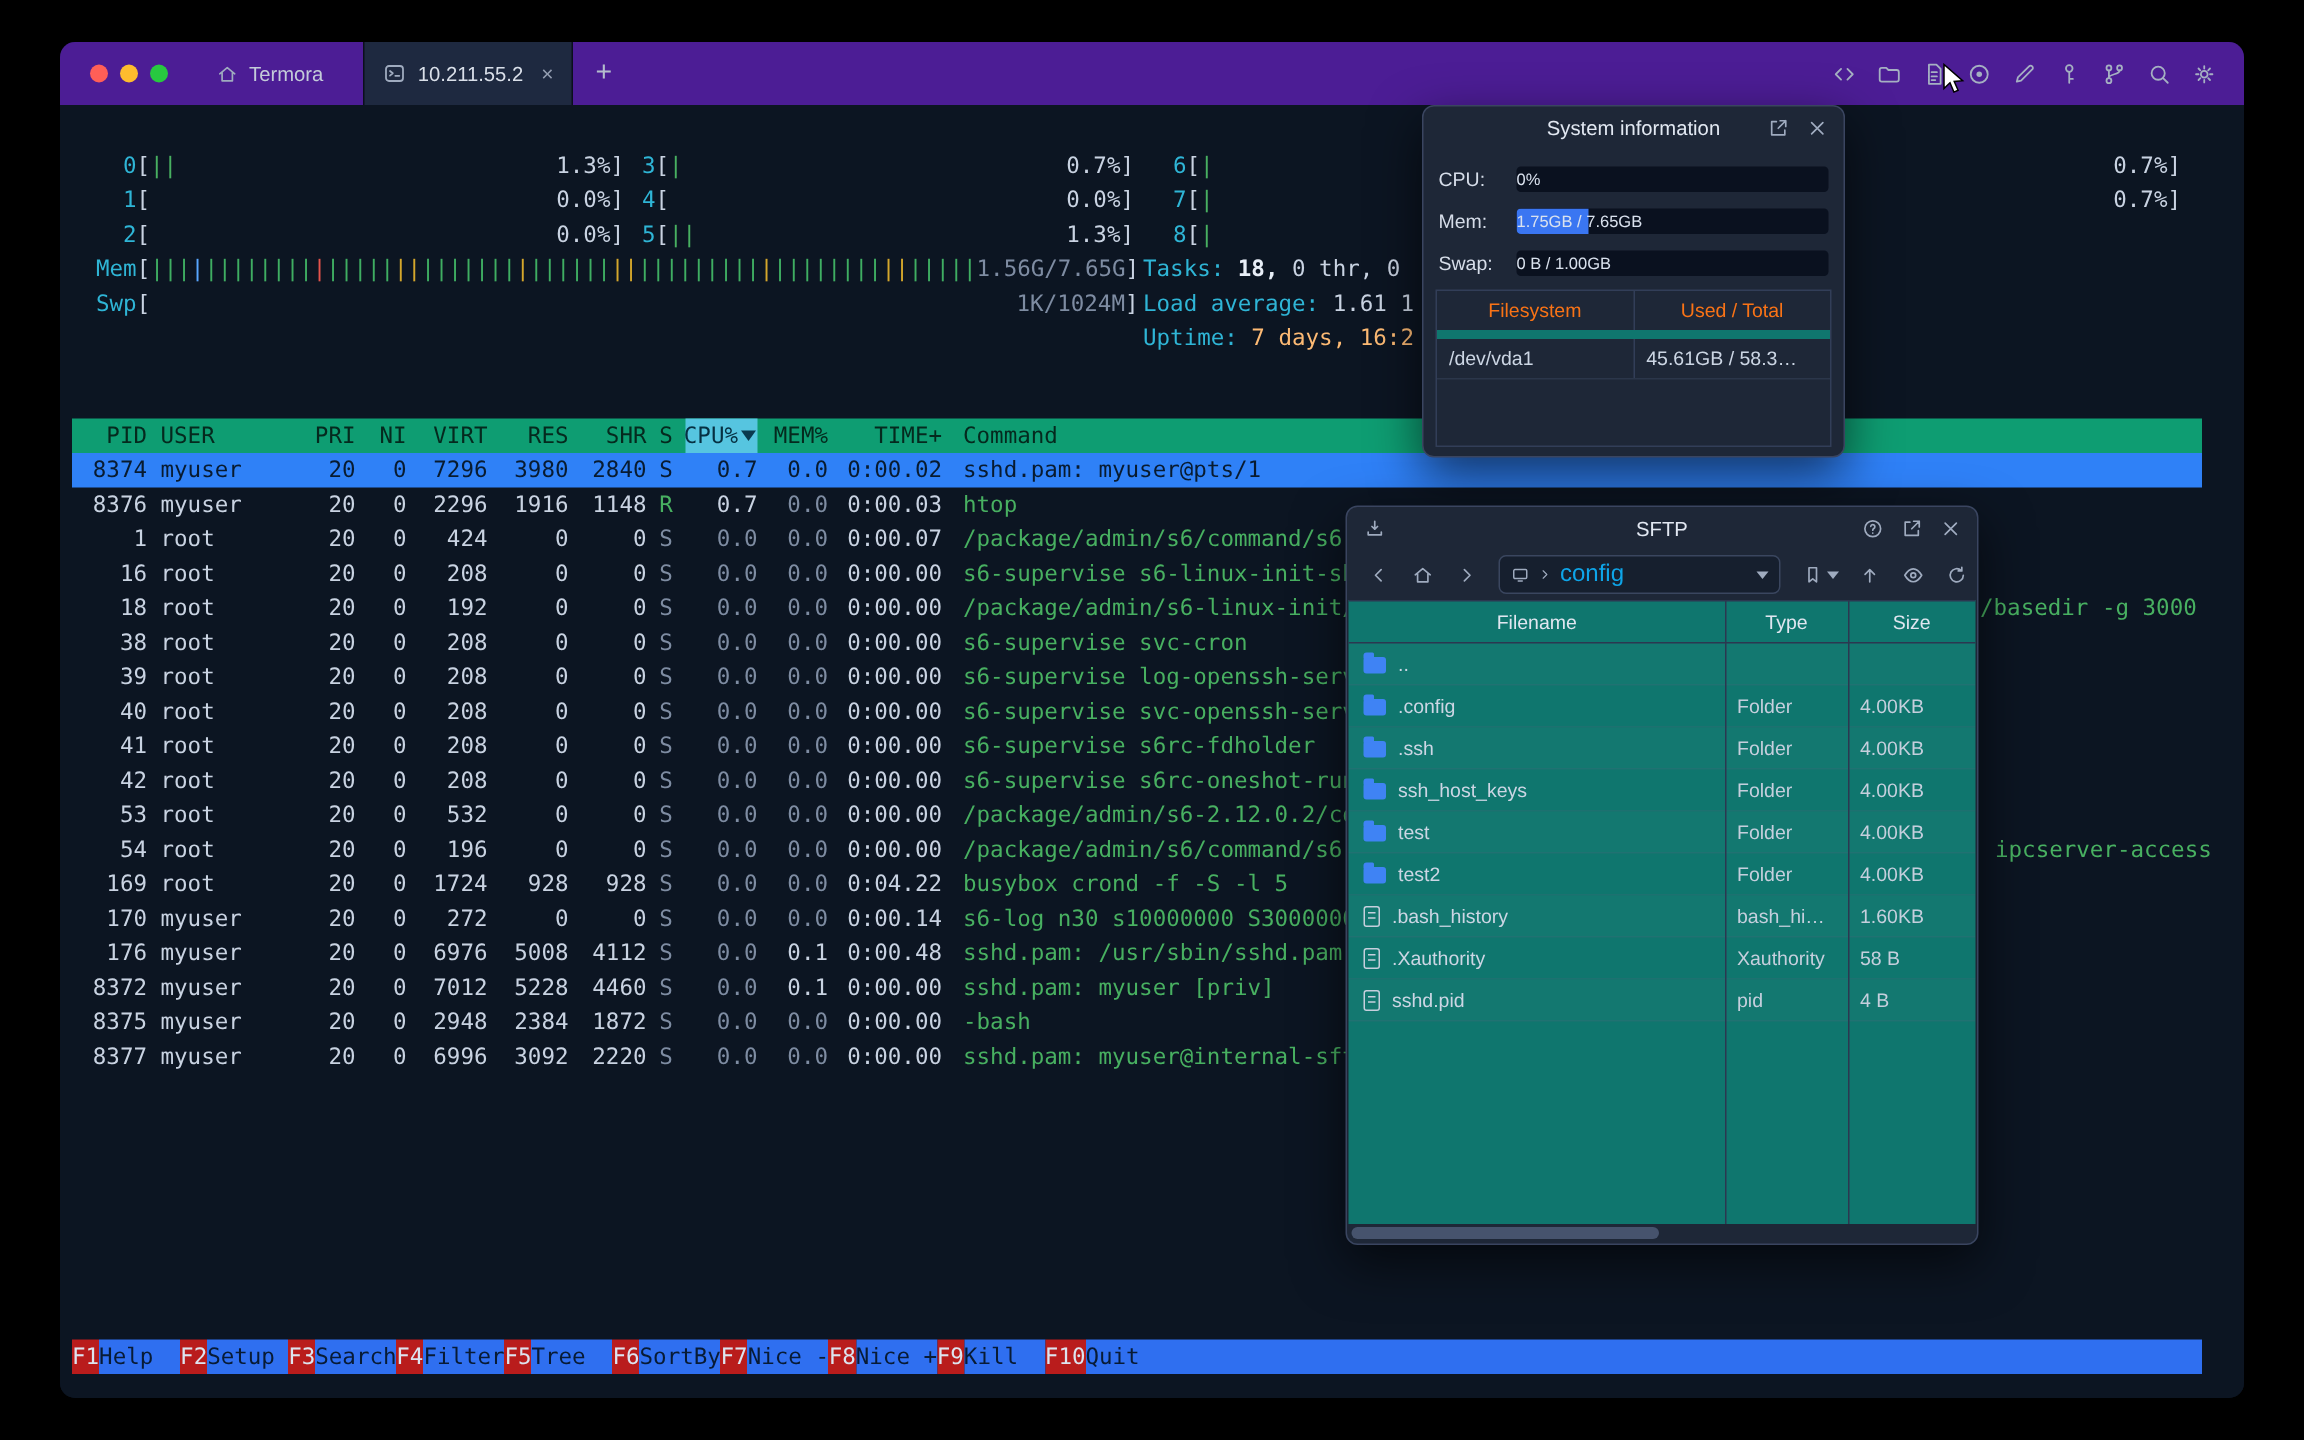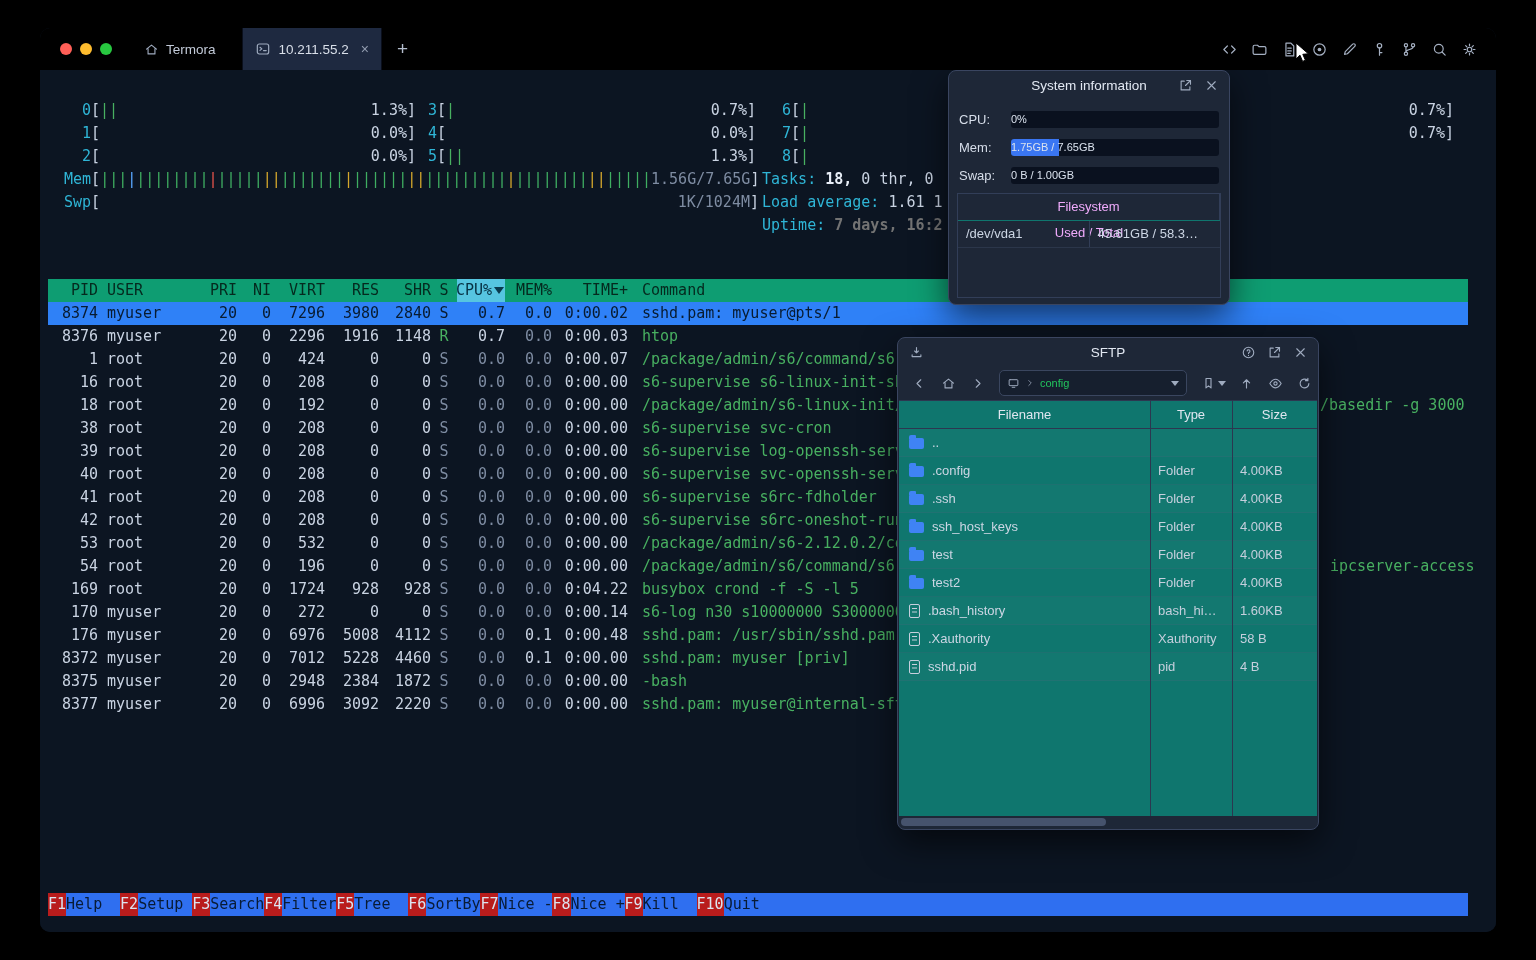--- a/index.html
+++ b/index.html
@@ -1,20 +1,20 @@
 <!DOCTYPE html>
 <html><head>
 <meta charset="utf-8">
 <style>
   html,body{margin:0;padding:0;width:1536px;height:960px;background:#000;overflow:hidden;
     font-family:"Liberation Sans",sans-serif;}
   .window{position:absolute;left:40px;top:28px;width:1456px;height:904px;background:#0c1522;
     border-radius:10px;overflow:hidden;box-shadow:0 22px 60px rgba(0,0,0,.75);}
   
-  .titlebar{height:42px;background:#000000;display:flex;align-items:center;position:relative;
+  .titlebar{height:42px;background:#4c1d95;display:flex;align-items:center;position:relative;
     border-bottom:2px solid #0f766e;}
   .traffic{display:flex;gap:8px;padding:0 16px 0 20px;}
   .dot{width:12px;height:12px;border-radius:50%;}
   .dot.r{background:#ff5f57}.dot.y{background:#febc2e}.dot.g{background:#28c840}
   .home-tab{display:flex;align-items:center;gap:7px;color:#c3cbd9;font-size:13.5px;
     padding:0 26px 0 16px;height:100%;}
   .session-tab{display:flex;align-items:center;gap:8px;background:#1e2940;height:100%;
     padding:0 12px;color:#d9dfe9;font-size:13.5px;border-left:1px solid #0a0f1c;
     border-right:1px solid #0a0f1c;}
   .tab-close{color:#939db0;font-size:14px;margin-left:4px;cursor:default;}
@@ -27,21 +27,21 @@
   
   .terminal{position:absolute;left:0;top:42px;right:0;bottom:0;background:#0c1522;
     font-family:"DejaVu Sans Mono",monospace;font-size:15px;color:#c9d3e2;}
   .tline{position:absolute;height:23px;line-height:23px;white-space:pre;}
   .cpu-col{position:absolute;top:29px;}
   .meter{display:flex;height:23px;line-height:23px;white-space:pre;}
   #cpu-col0 .mlabel{width:27px;text-align:right;}
   #cpu-col1 .mlabel,#cpu-col2 .mlabel{width:9px;text-align:right;}
   .msp{flex:1;}
   .cyan{color:#2fb5d6}.dim{color:#7e8ca2}.grn{color:#48b061}.fg{color:#c9d3e2}
-  .upt{color:#737373;font-weight:bold;}
+  .upt{color:#fdba74;font-weight:normal;}
   .strongfg{color:#e8eef7;font-weight:bold;}
   .htab{display:inline-block;padding:0 9px;height:21px;line-height:21px;margin-right:9px;}
   .htab.main{background:#0e9d72;color:#04261c;}
   .htab.io{background:#56c5e0;color:#063042;}
   .proc-header{position:absolute;left:8px;right:28px;top:209px;height:23px;line-height:23px;
     display:flex;background:#0e9d72;color:#05291e;}
   .proc-rows{position:absolute;left:8px;right:28px;top:232px;}
   .proc-row{display:flex;height:23px;line-height:23px;white-space:pre;}
   .proc-row.selected{background:#2f81f7;}
   .proc-row.selected span{color:#081b30 !important;}
@@ -74,33 +74,33 @@
   .ph-left{position:absolute;left:11px;top:0;height:29px;display:flex;align-items:center;}
   
   .sysinfo{left:908px;top:42px;width:280px;height:233px;}
   .si-row{display:flex;align-items:center;padding:0 10px;height:18px;margin-top:10px;}
   .si-row:first-of-type{margin-top:6px;}
   .si-label{width:52px;color:#d6dde9;}
   .si-bar{position:relative;flex:1;height:17px;background:#0a111f;border-radius:3px;overflow:hidden;}
   .si-fill{position:absolute;left:0;top:0;bottom:0;background:#3a76f2;}
   .si-text{position:relative;text-align:center;font-size:11px;line-height:17px;color:#dae2ee;}
   .si-table{position:absolute;left:8px;right:8px;top:122px;bottom:6px;border:1px solid #323e58;}
-  .si-thead{display:flex;height:26px;line-height:26px;border-bottom:1px solid #0f766e;color:#f0abfc;flex-direction:column;}
+  .si-thead{display:flex;height:26px;line-height:26px;border-bottom:6px solid #0f766e;color:#f97316;}
   .si-thead span{flex:1;text-align:center;}
   .si-thead span:first-child{border-right:1px solid #323e58;}
   .si-trow{display:flex;height:26px;line-height:26px;border-bottom:1px solid rgba(80,95,125,.28);}
   .si-trow span{flex:1;padding-left:8px;overflow:hidden;}
   .si-trow span:first-child{border-right:1px solid #323e58;}
   
   .sftp{left:857px;top:309px;width:420px;height:491px;}
   .sftp-toolbar{height:32px;display:flex;align-items:center;padding:0 10px;gap:7px;}
   .nbtn{width:22px;height:22px;display:flex;align-items:center;justify-content:center;flex:none;}
   .path-box{display:flex;align-items:center;gap:5px;border:1px solid #3a465f;border-radius:5px;
     height:24px;padding:0 7px;width:172px;background:#161f2e;flex:none;margin:0 4px;}
-  .path-label{color:#22c55e;font-size:11px;}
+  .path-label{color:#0ea5e9;font-size:16px;}
   .caret{width:0;height:0;border-left:4px solid transparent;border-right:4px solid transparent;
     border-top:5px solid #9fabbf;}
   .path-box .caret{margin-left:auto;}
   .sftp-table{position:absolute;left:1px;right:1px;top:62px;bottom:13px;background:#0f766e;overflow:hidden;}
   .sf-vline{position:absolute;top:0;bottom:0;width:1px;background:#2c3750;}
   .sf-head{display:flex;height:27px;line-height:27px;border-top:1px solid #2c3750;
     border-bottom:1px solid #2c3750;color:#e0e6f0;}
   .sf-col-name{width:251px;flex:none;text-align:center;}
   .sf-col-type{width:82px;flex:none;text-align:center;}
   .sf-col-size{flex:1;text-align:center;}

